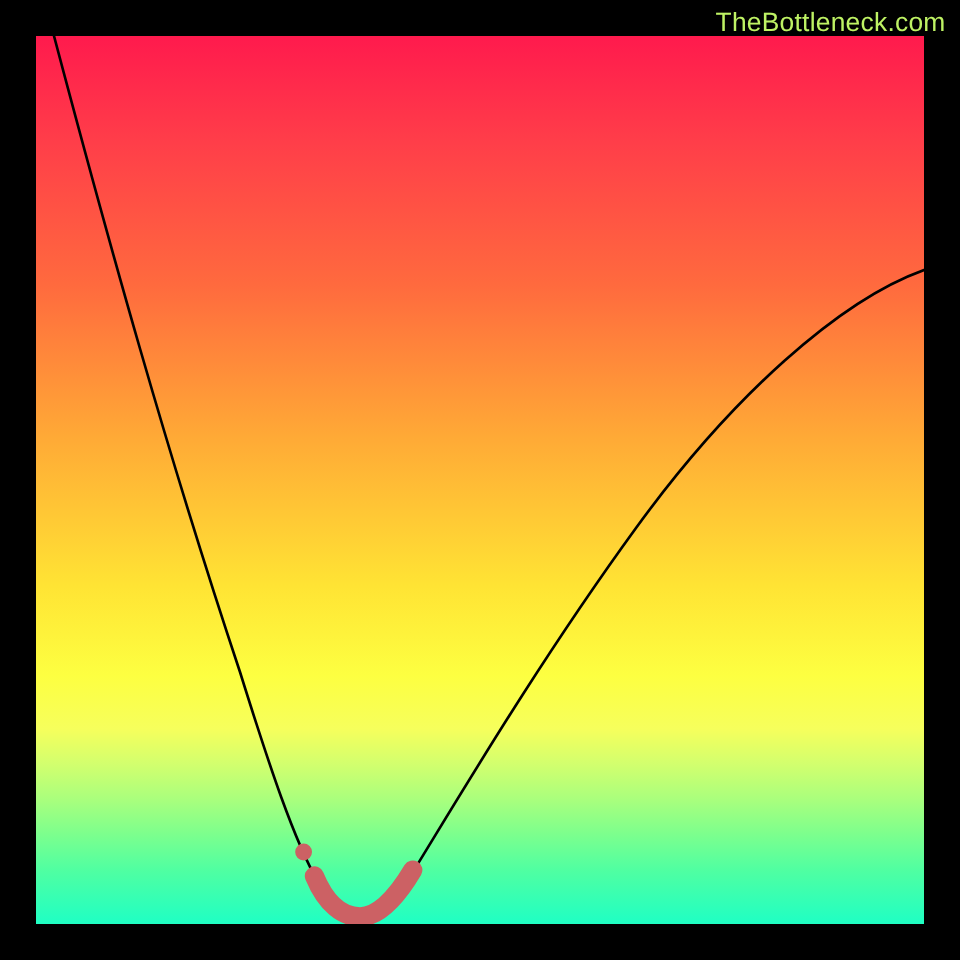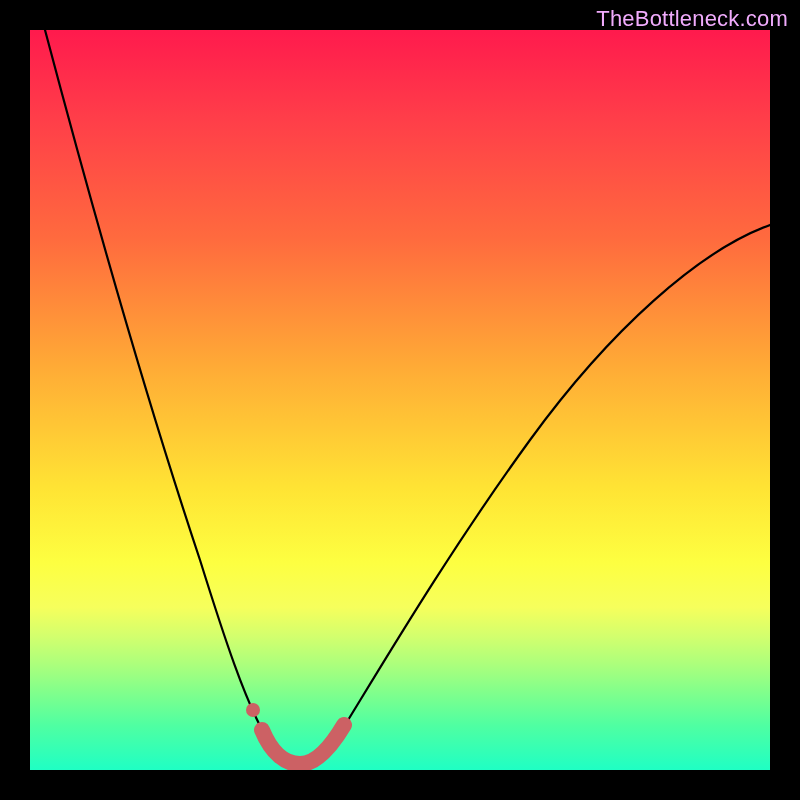--- a/index.html
+++ b/index.html
@@ -31,21 +31,21 @@
       #7bff8e 90%,
       #4fffa2 94%,
       #1fffc4 100%
     );
     overflow: hidden;
   }
   .watermark {
     position: absolute;
     top: 6px;
     right: 12px;
-    color: #f0abfc;
+    color: #bef264;
     font-size: 22px;
     font-weight: 500;
     letter-spacing: 0.2px;
     z-index: 30;
   }
   svg.curve {
     position: absolute;
     left: 0;
     top: 0;
     width: 740px;

